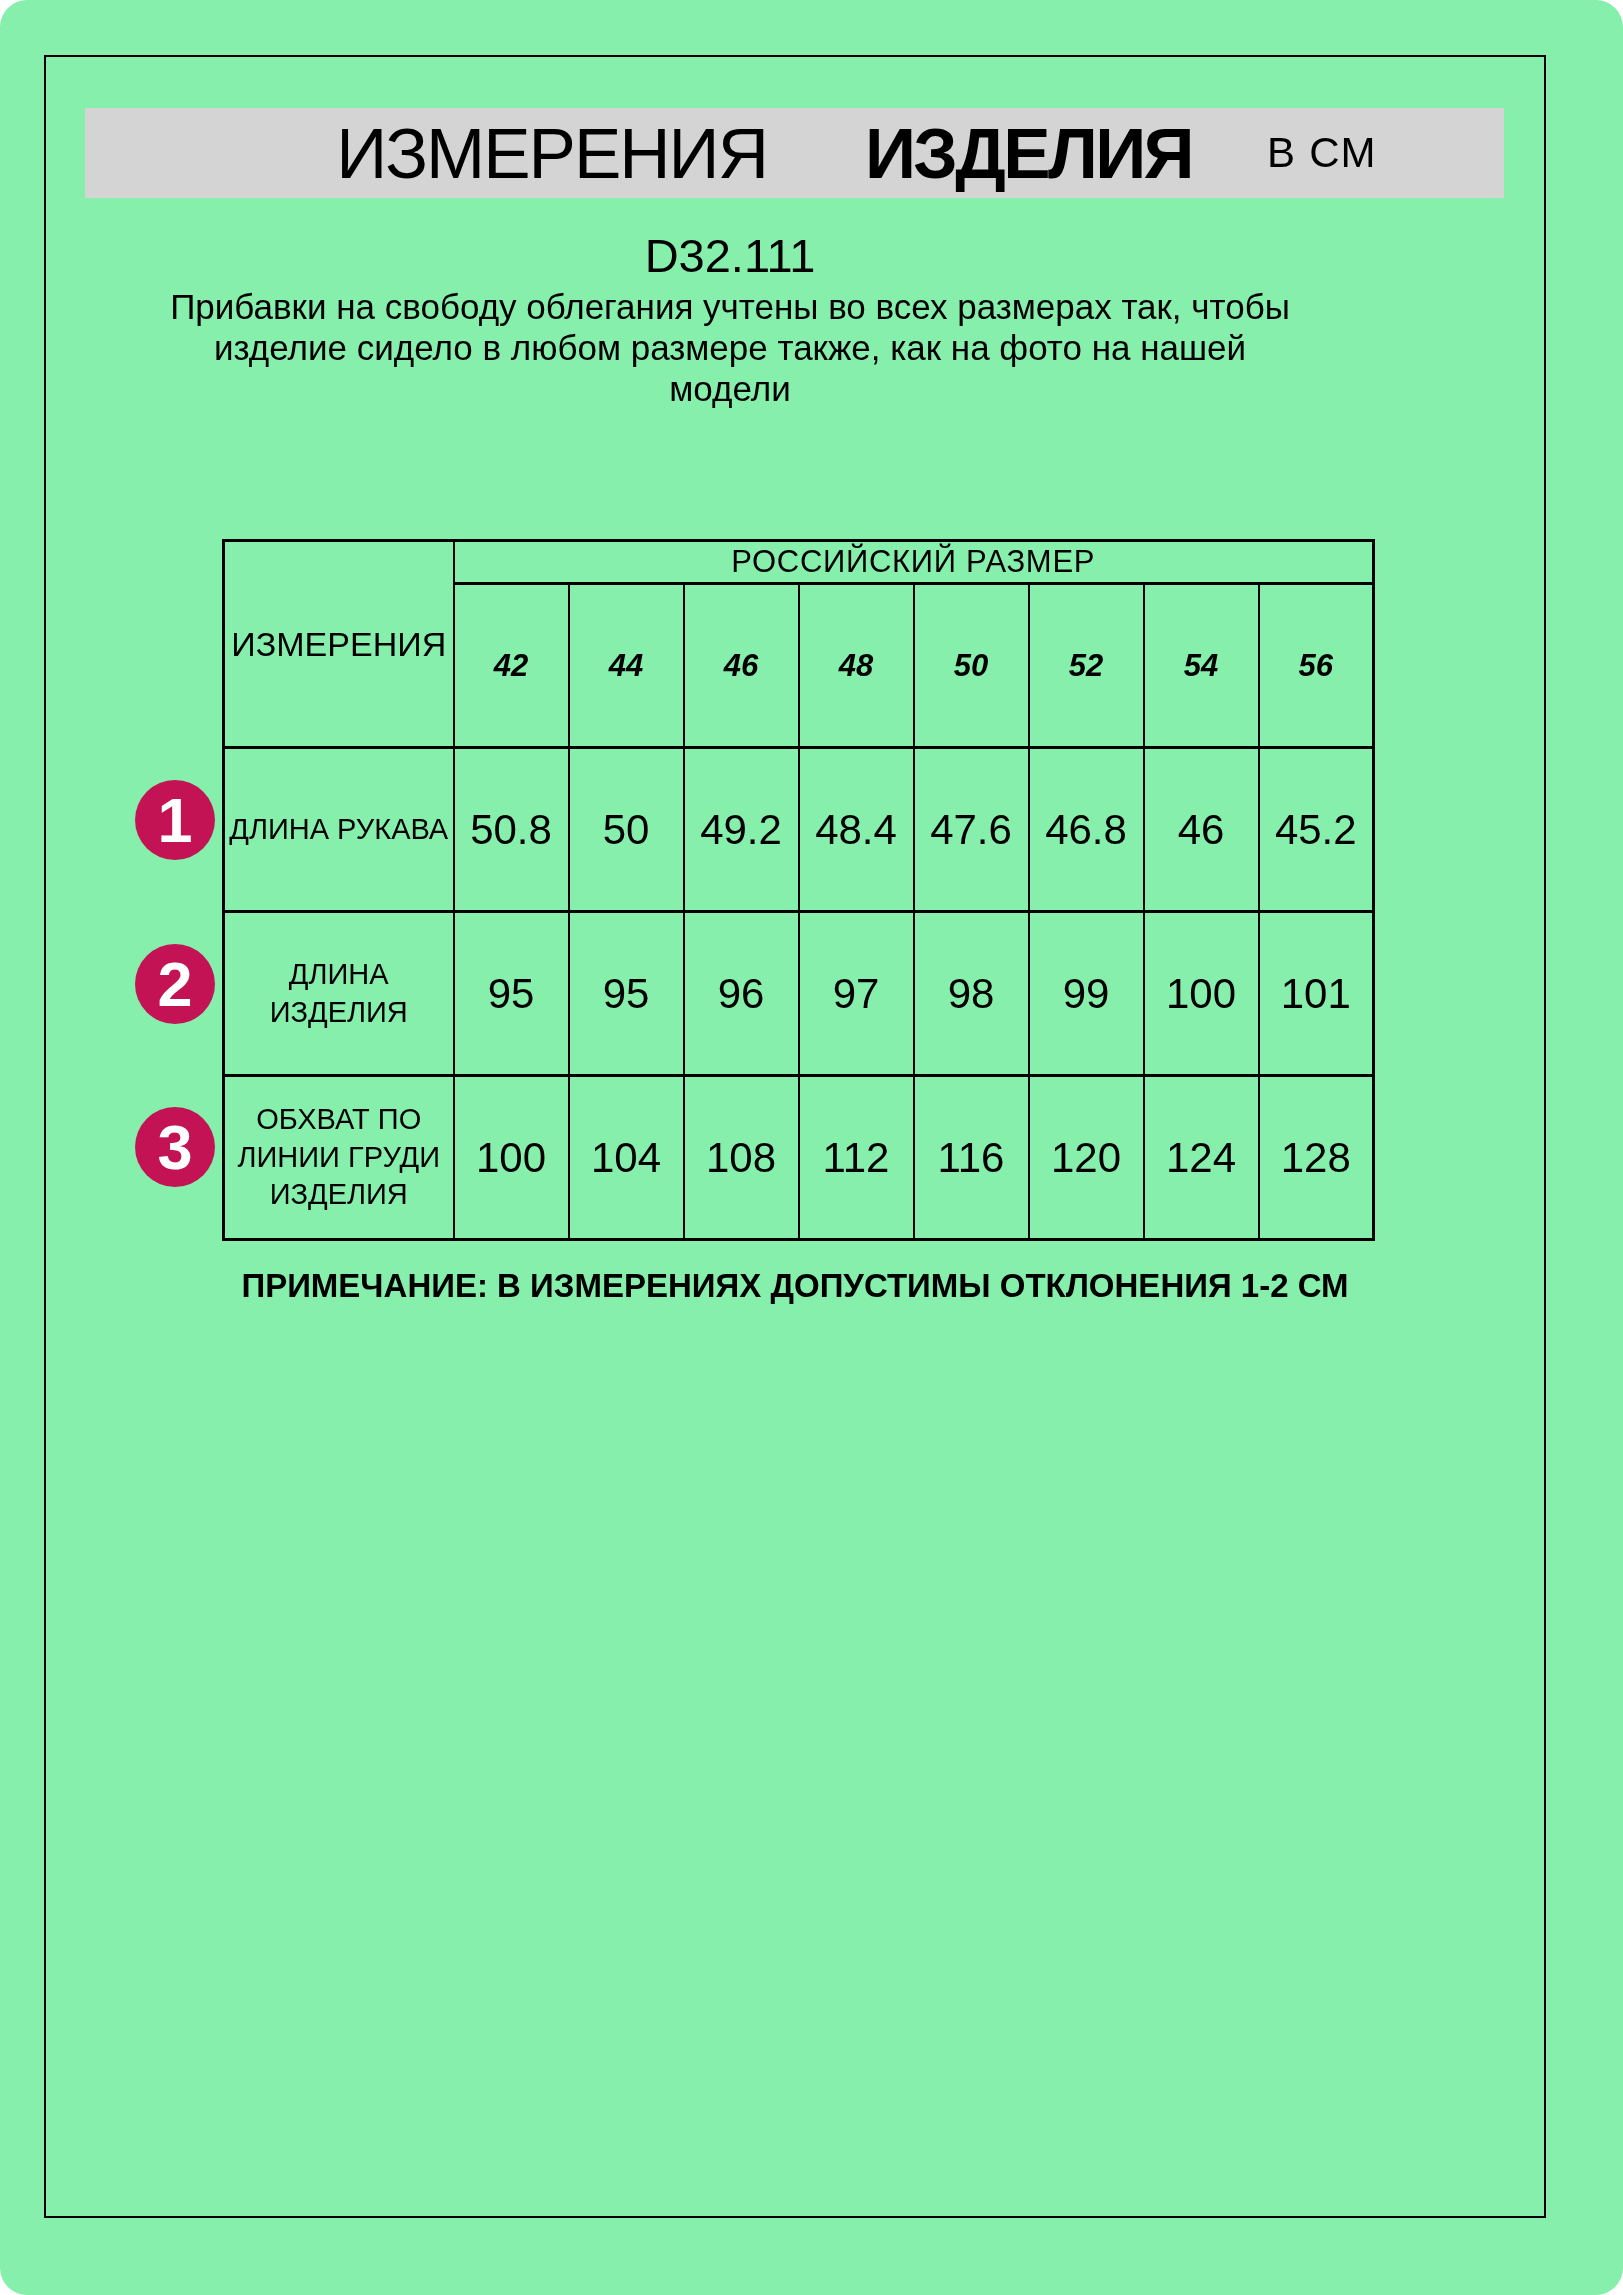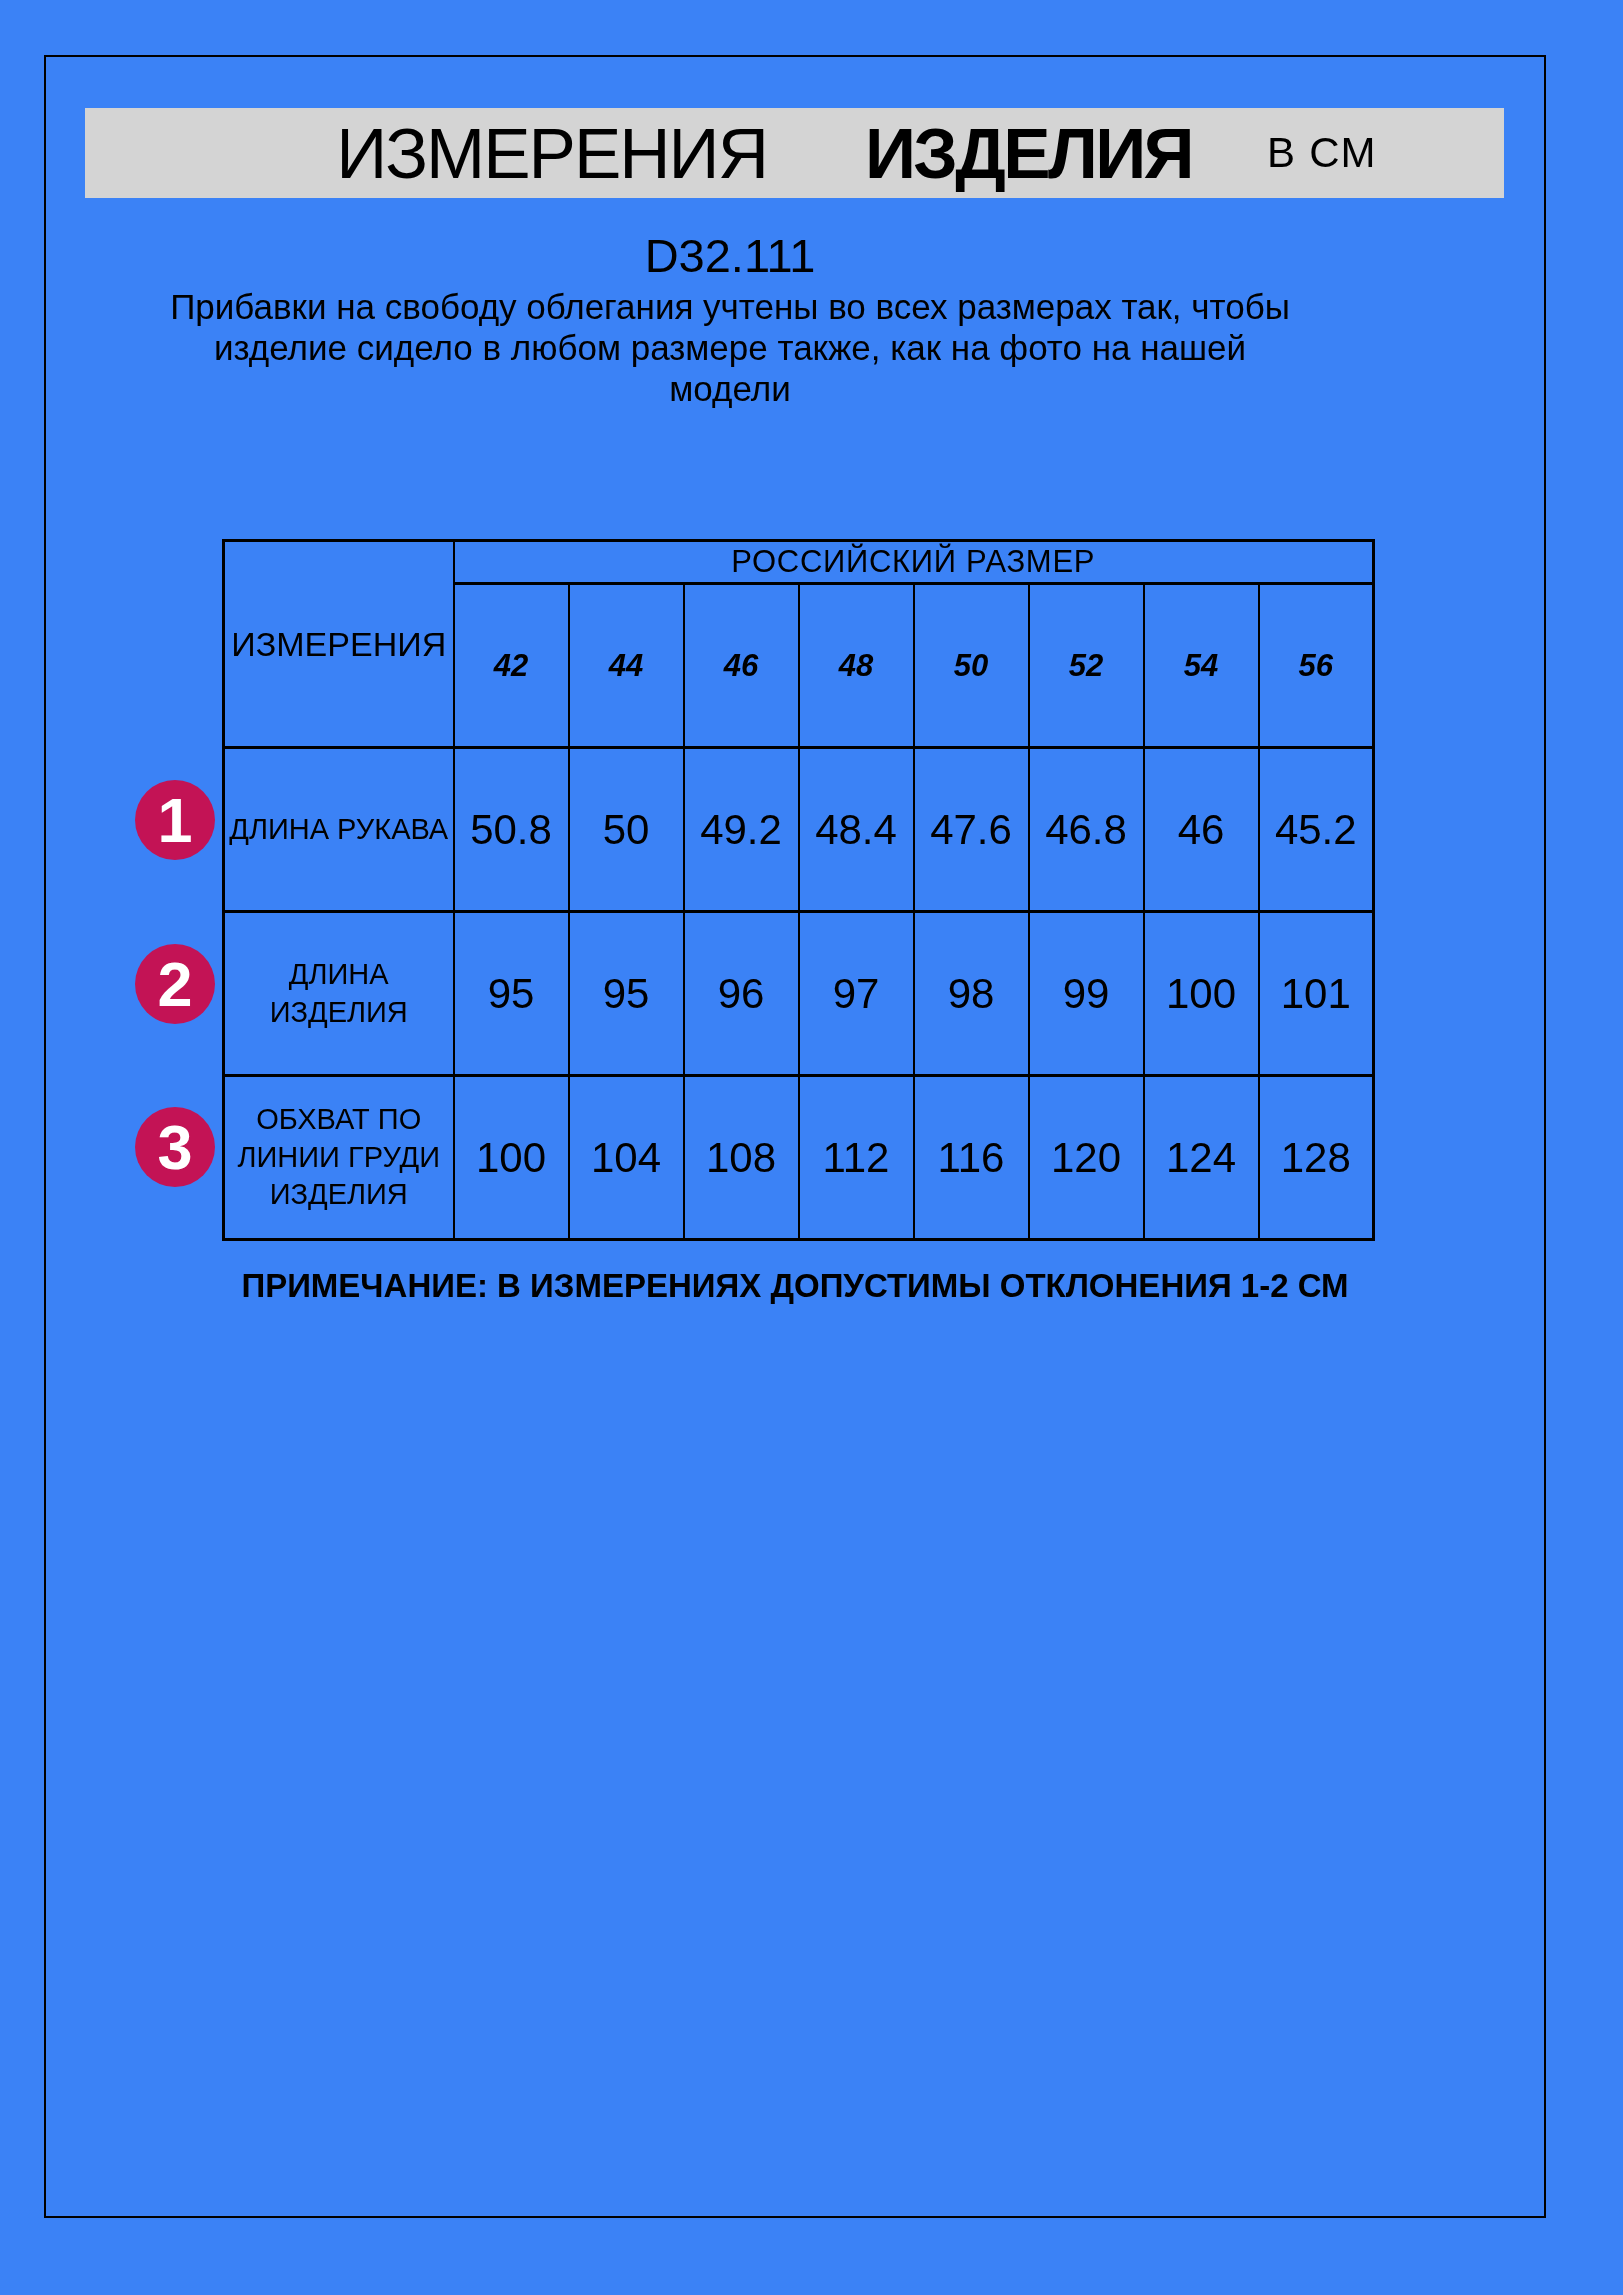--- a/index.html
+++ b/index.html
@@ -1,18 +1,18 @@
 <!DOCTYPE html>
 <html style="font-size:10.5px"><head>
 <meta charset="utf-8">
 <style>
   html,body { margin:0; padding:0; background:#ffffff; }
   .page {
-    position:relative; width:1623px; height:2295px; background:#3b82f6;
-    font-family:"Liberation Sans", sans-serif; color:#000; overflow:hidden;
+    position:relative; width:1623px; height:2295px; background:#86efac;
+    font-family:"Liberation Sans", sans-serif; color:#000; overflow:hidden;border-radius:27px;
   }
   .border-frame {
     position:absolute; left:44px; top:55px; width:1502px; height:2163px;
     border:2.6px solid #000; box-sizing:border-box;
   }
   .title-band {
     position:absolute; left:85px; top:108px; width:1419px; height:90px;
     background:#d4d4d4; display:flex; align-items:center; justify-content:center;
     box-sizing:border-box; padding-left:124px;
   }

